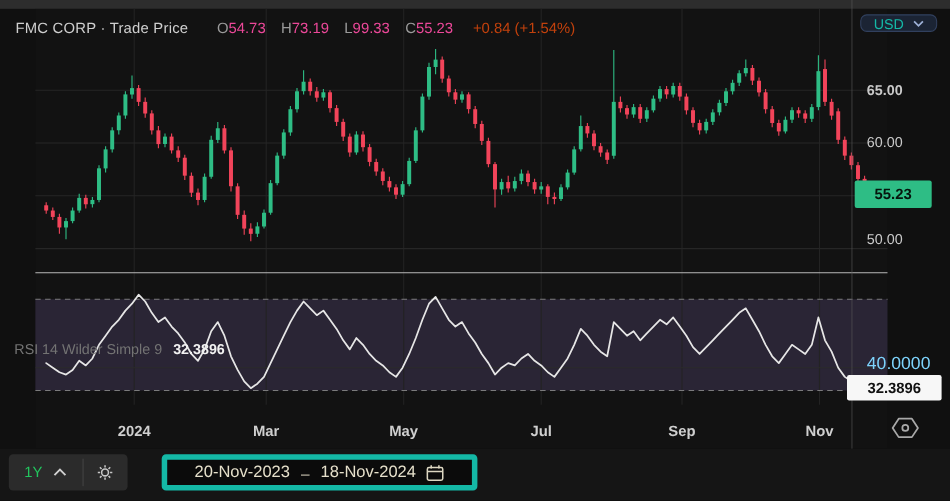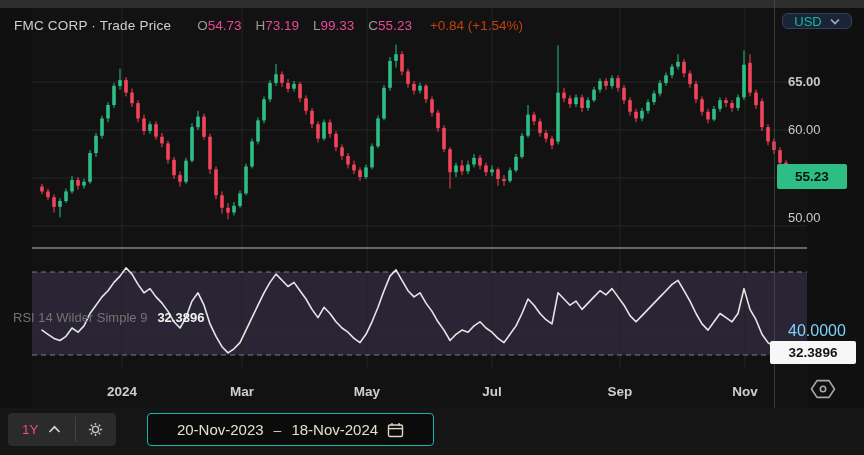--- a/index.html
+++ b/index.html
@@ -38,25 +38,25 @@
              color:#121212;font-weight:bold;font-size:13.5px;border-radius:2px;
              display:flex;align-items:center;justify-content:center;}
   .hex-btn{position:absolute;left:30px;top:374px;width:34px;height:30px;display:flex;
            align-items:center;justify-content:center;cursor:pointer;}
 
   
   .toolbar{position:absolute;left:0;top:408px;width:864px;height:47px;background:#151515;}
   .range-group{position:absolute;left:8px;top:5px;height:33px;background:#2b2b2b;border-radius:4px;
                display:flex;align-items:stretch;overflow:hidden;}
   .range-btn{display:flex;align-items:center;gap:9px;padding:0 14px;cursor:pointer;}
-  .range-btn .rl{color:#ec4899;font-size:13.5px;}
+  .range-btn .rl{color:#22c55e;font-size:13.5px;}
   .tb-div{width:1px;background:#434343;margin:4px 0;}
   .gear-btn{width:40px;display:flex;align-items:center;justify-content:center;cursor:pointer;}
   .date-btn{position:absolute;left:147px;top:5px;width:287px;height:33px;background:#0b0b0b;
-            border:1px solid #14b8a6;border-radius:4px;box-sizing:border-box;
+            border:5px solid #14b8a6;border-radius:4px;box-sizing:border-box;
             display:flex;align-items:center;justify-content:center;gap:9px;cursor:pointer;
             color:#e6e0cb;font-size:15px;}
   .date-btn .dash{color:#cdc8b4;font-size:14px;padding:0 1px;}
 </style>
 </head>
 <body>
 
 <div class="top-strip"></div>
 
 <div id="chart-holder">

